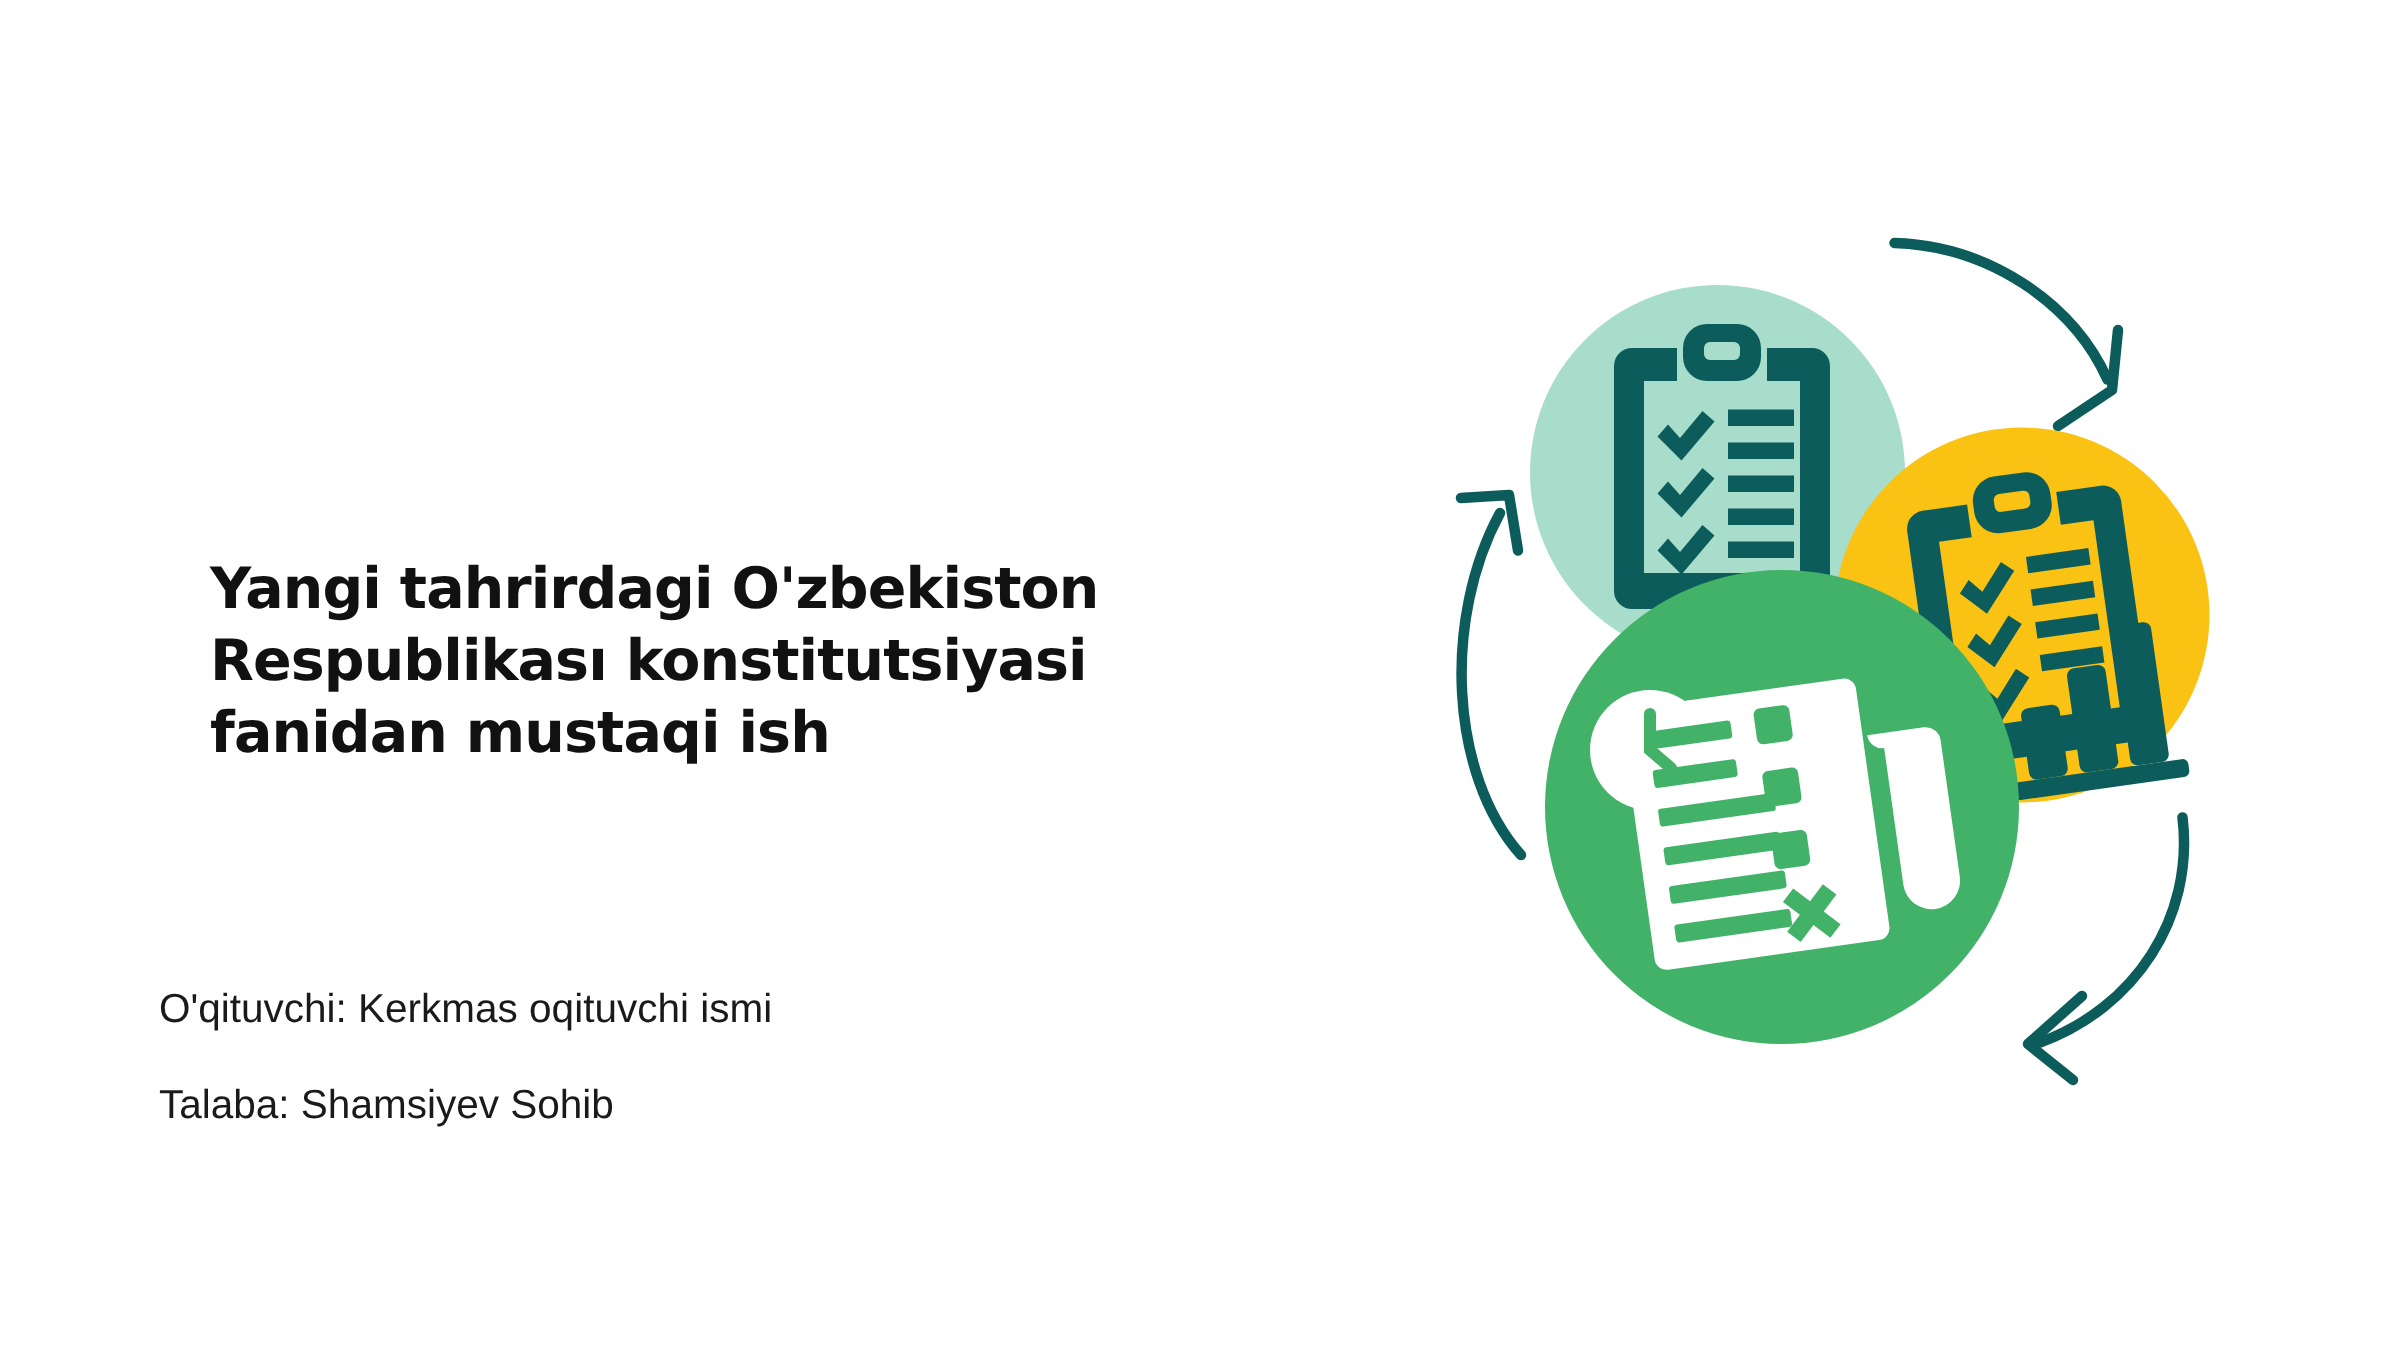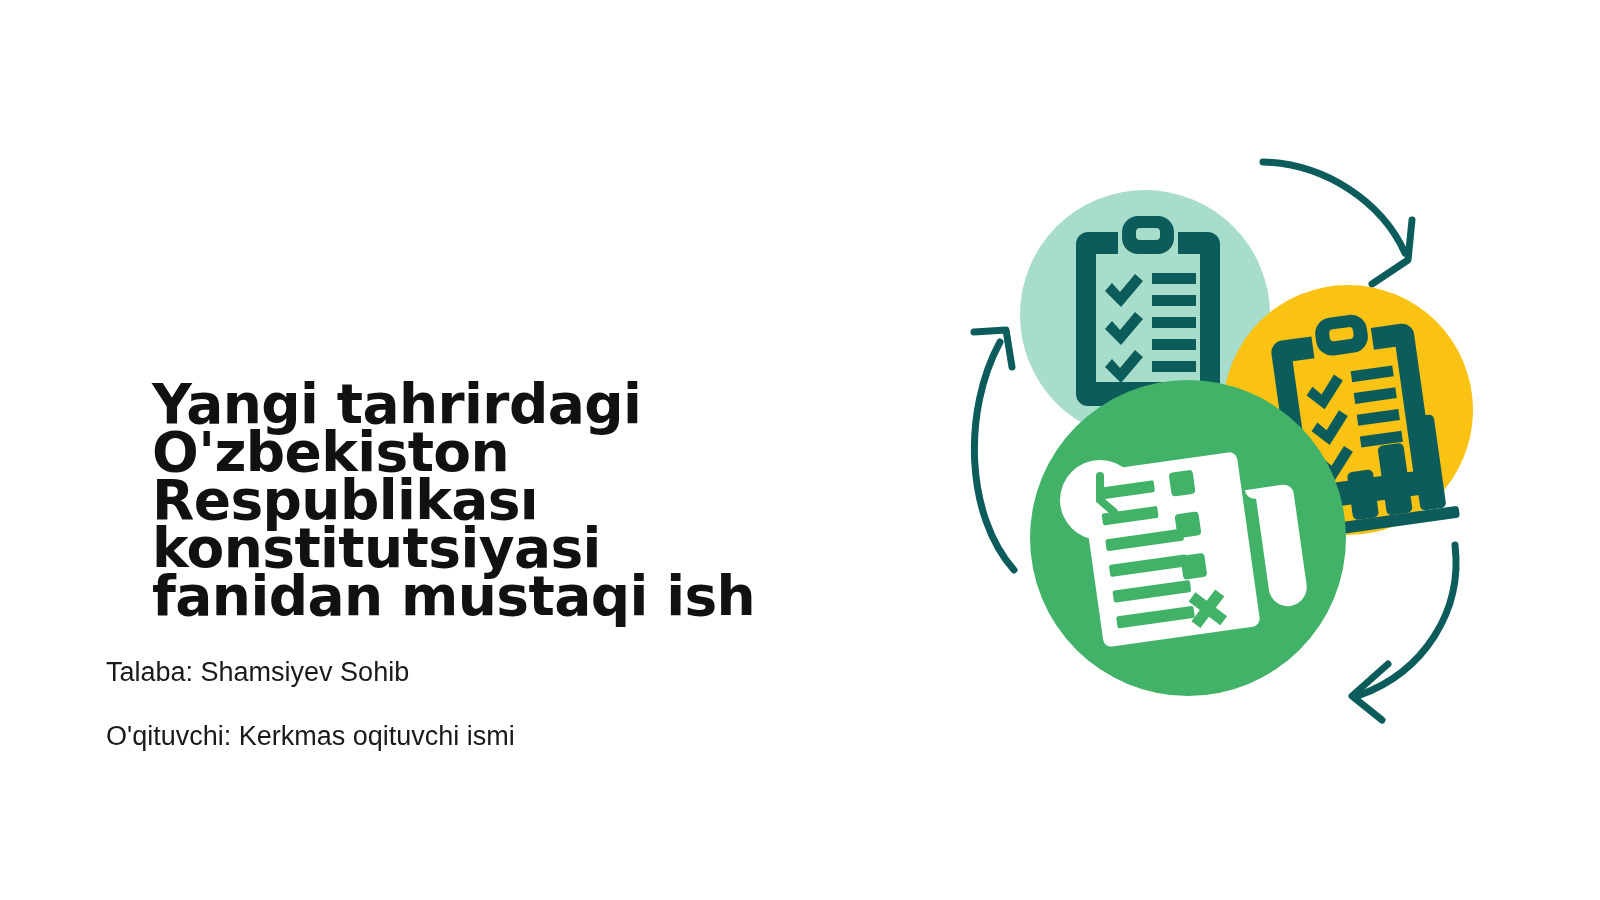--- a/index.html
+++ b/index.html
@@ -20,24 +20,24 @@
   }
 
   
   .text-block {
     position: absolute;
     left: 140px;
     top: 368px;
     width: 700px;
   }
   .slide-title {
-    margin: 12px;
+    margin: 0;
     font-family: "DejaVu Sans", sans-serif;
     font-weight: bold;
-    font-size: 55px;
+    font-size: 38px;
     line-height: 48px;
     letter-spacing: -0.6px;
     color: #111111;
     white-space: pre-line;
   }
 
   .subtitle-block {
     position: absolute;
     left: 106px;
     top: 655px;
@@ -73,22 +73,22 @@
 </head>
 <body>
 
 <div class="slide">
 
   <div class="text-block">
     <h1 class="slide-title">Yangi tahrirdagi O'zbekiston Respublikası konstitutsiyasi fanidan mustaqi ish</h1>
   </div>
 
   <div class="subtitle-block">
+    <p class="subtitle-line">O'qituvchi: Kerkmas oqituvchi ismi</p>
     <p class="subtitle-line">Talaba: Shamsiyev Sohib</p>
-    <p class="subtitle-line">O'qituvchi: Kerkmas oqituvchi ismi</p>
   </div>
 
   <div class="graphic">
     <svg viewBox="0 0 600 620" xmlns="http://www.w3.org/2000/svg">
 
       <g fill="none" stroke="#0D5C5C" stroke-width="7" stroke-linecap="round" stroke-linejoin="round">
         <path d="M333 42 C396 44 452 82 475 133"></path>
         <path d="M442 164 L478 140 L482 100"></path>
       </g>
 

